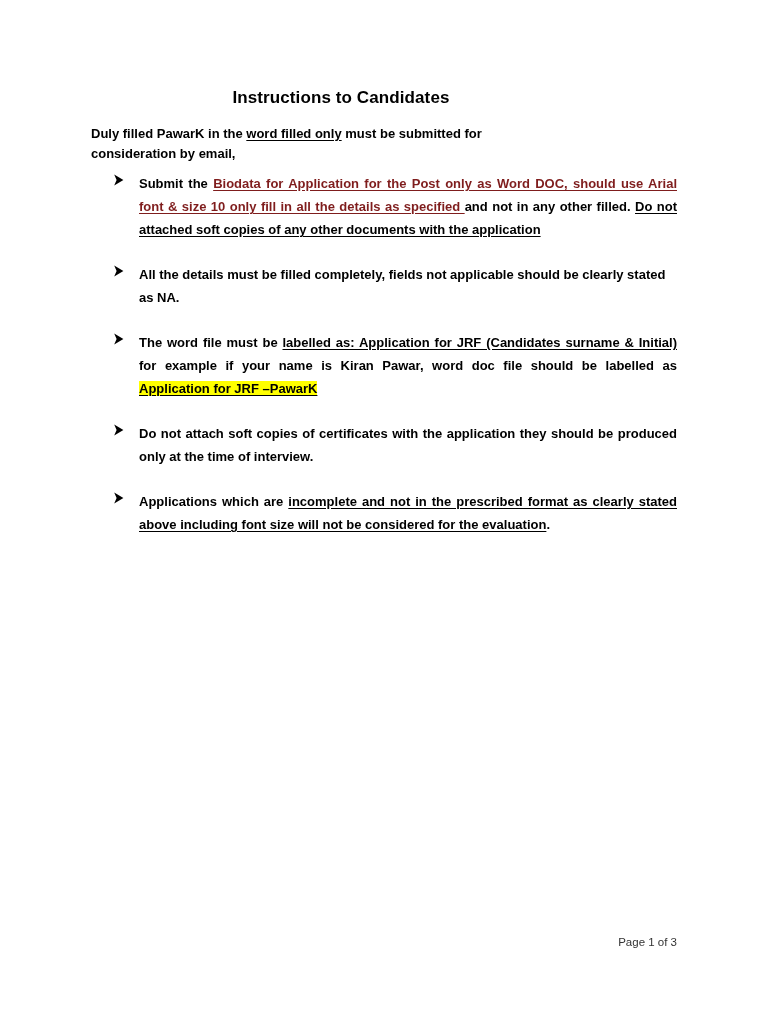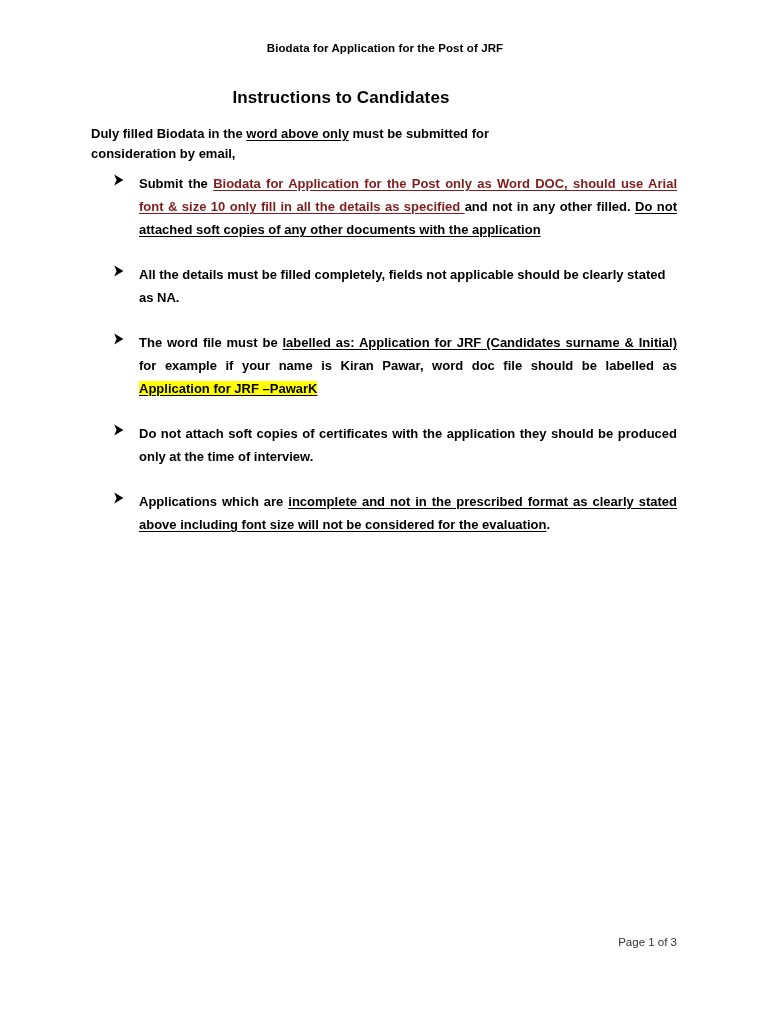--- a/index.html
+++ b/index.html
@@ -111,26 +111,25 @@
     font-size: 11.5px;
     font-weight: normal;
     color: #333333;
   }
 </style>
 </head>
 <body>
 
 <div class="page">
 
-  <div class="doc-title">Biodata for Application for the Post of JRF</div>
 
   <div class="doc-heading">Instructions to Candidates</div>
 
   <div class="intro">
-    <span>Duly filled Biodata in the </span><span class="u">word above only</span><span> must be submitted for</span>
+    <span>Duly filled PawarK in the </span><span class="u">word filled only</span><span> must be submitted for</span>
     <div class="intro-line2">consideration by email,</div>
   </div>
 
   <div class="bullet-list">
 
     <div class="bullet">
       <span class="arrow">
         <svg width="14" height="14" viewBox="0 0 14 14" aria-hidden="true">
           <path d="M2.2 1.6 L11.4 7 L2.2 12.4 L4.6 7 Z" fill="#000000"></path>
         </svg>

